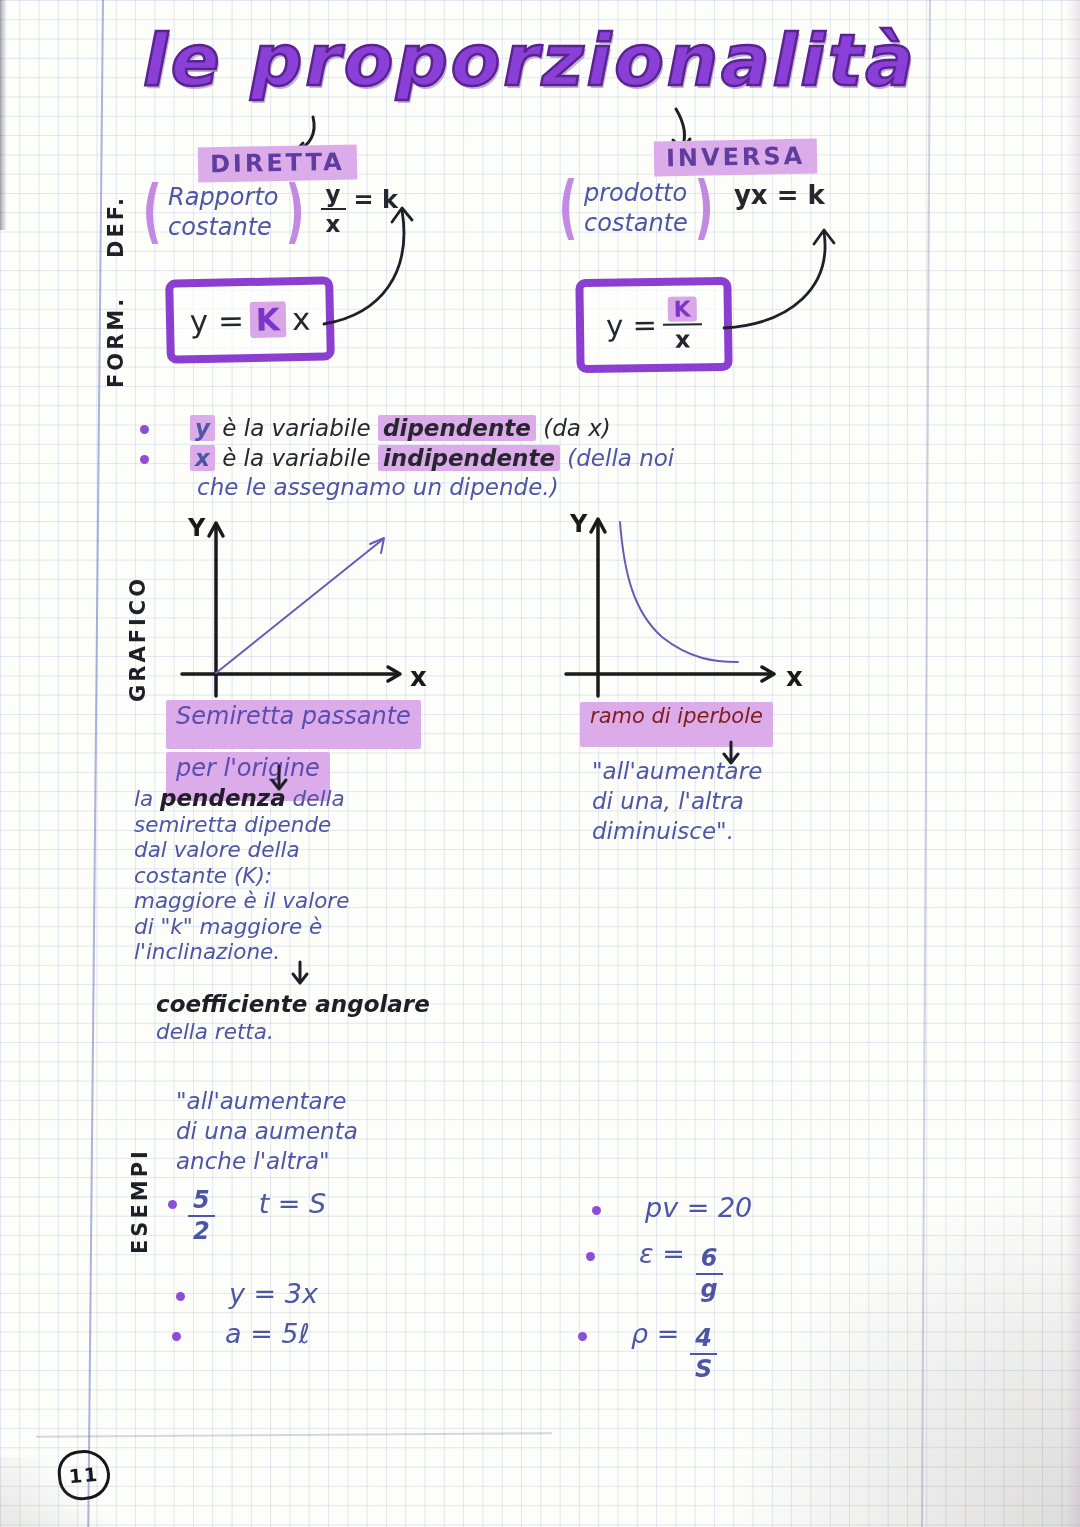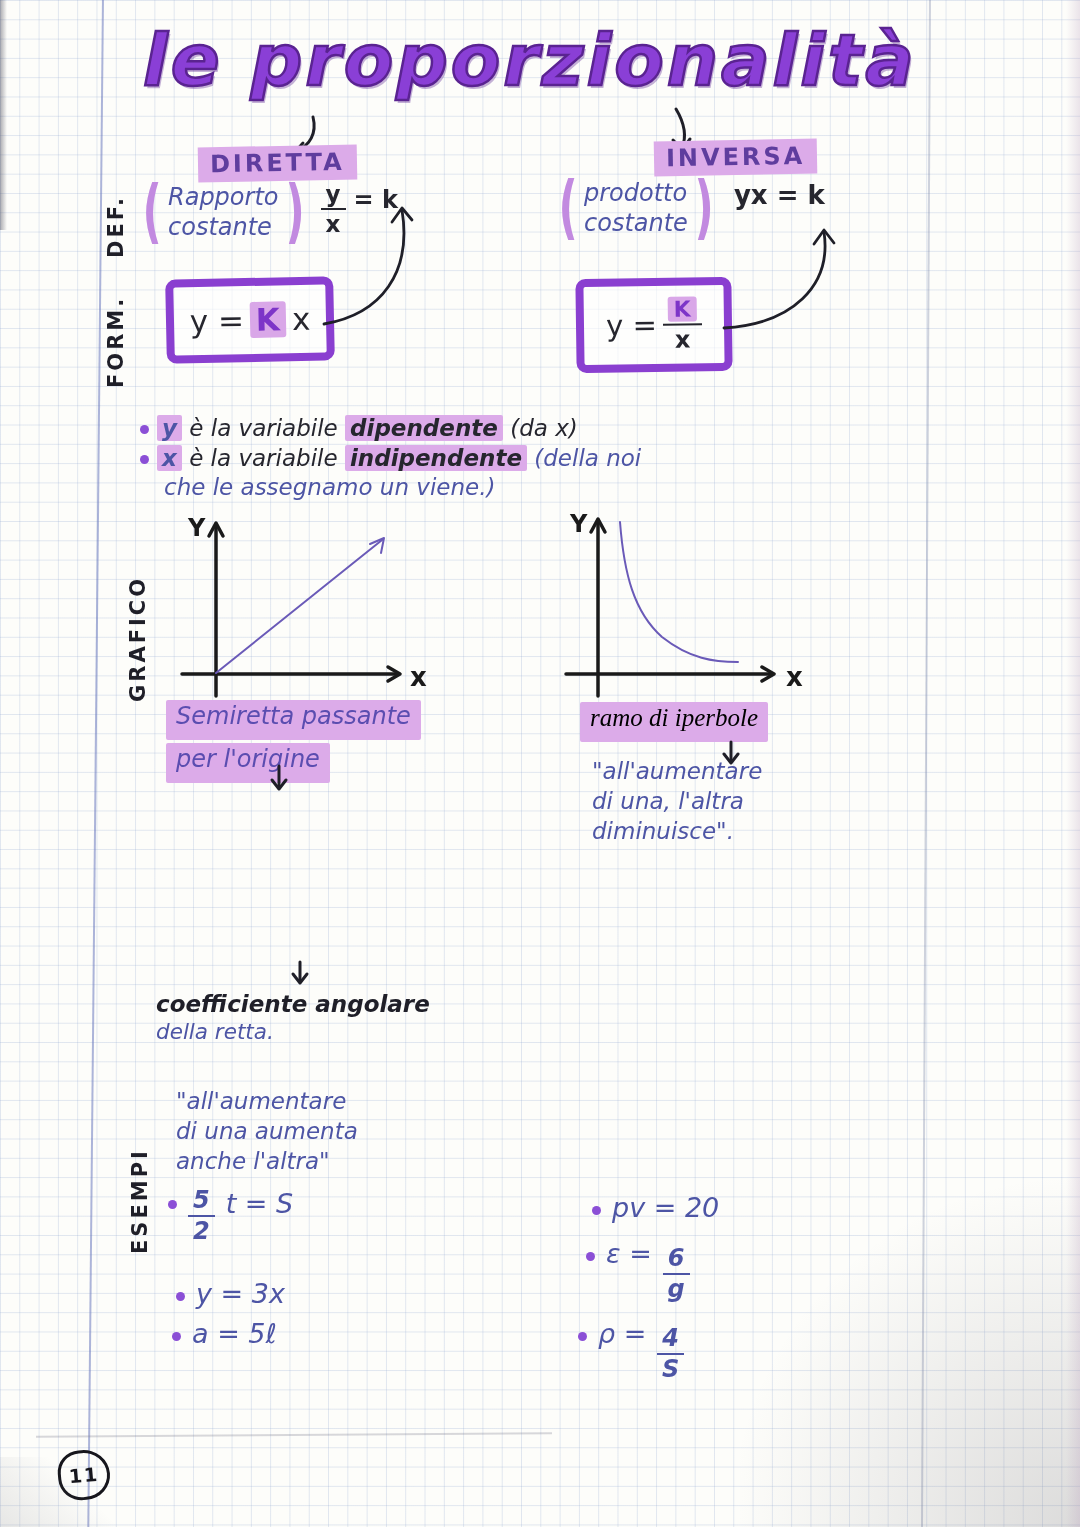--- a/index.html
+++ b/index.html
@@ -9,22 +9,22 @@
     background-image:
       linear-gradient(to right, rgba(158,178,214,0.30) 1px, transparent 1px),
       linear-gradient(to bottom, rgba(158,178,214,0.30) 1px, transparent 1px);
     background-size:19.3px 19.3px;
     font-family:"DejaVu Sans", sans-serif;
     color:#26262e;
   }
   .abs{position:absolute;}
   .ink{color:#4d55a5;}
   .black{color:#26262e;}
-  .hand{font-style:italic;}
-  .hl{background:#dcabe9;padding:2px 10px 10px;border-radius:2px;display:inline-block;}
+  .hand{font-style:italic;margin-left:33px;}
+  .hl{background:#dcabe9;padding:2px 10px 19px;border-radius:2px;display:inline-block;}
   .title{
     font-weight:bold;font-style:italic;font-size:72px;letter-spacing:3px;
     color:#8a3fd6;-webkit-text-stroke:2.5px #5a2391;
     text-shadow:2px 3px 0 rgba(90,35,145,0.35);
     white-space:nowrap;text-align:center;
   }
   .heading{
     font-size:24px;font-weight:bold;letter-spacing:3px;color:#5f3d9e;
     background:#dcabe9;padding:3px 12px 4px;transform:rotate(-1deg);
   }
@@ -147,21 +147,21 @@
   </div>
   <div class="abs brow" style="left:140px;top:444px;">
     <span class="bdot"></span>
     <span class="hand">
       <span class="vhl ink" style="font-weight:bold;">x</span>
       <span class="black">è la variabile</span>
       <span class="vhl black" style="font-weight:bold;">indipendente</span>
       <span class="ink">(della noi</span>
     </span>
   </div>
-  <div class="abs hand ink" style="left:164px;top:474px;font-size:23px;">che le assegnamo un viene.)</div>
+  <div class="abs hand ink" style="left:164px;top:474px;font-size:23px;">che le assegnamo un dipende.)</div>
 
   <svg class="abs" style="left:148px;top:510px;" width="310" height="200" viewBox="0 0 310 200">
     <path d="M68,14 L68,186" fill="none" stroke="#1a1a1a" stroke-width="3.5" stroke-linecap="round"></path>
     <path d="M61,26 L68,13 L75,26" fill="none" stroke="#1a1a1a" stroke-width="3.5" stroke-linecap="round" stroke-linejoin="round"></path>
     <path d="M34,164 L250,164" fill="none" stroke="#1a1a1a" stroke-width="3.5" stroke-linecap="round"></path>
     <path d="M240,157 L252,164 L240,171" fill="none" stroke="#1a1a1a" stroke-width="3.5" stroke-linecap="round" stroke-linejoin="round"></path>
     <path d="M68,163 L234,30" fill="none" stroke="#6a5ab8" stroke-width="2" stroke-linecap="round"></path>
     <path d="M222,34 L236,28 L233,43" fill="none" stroke="#6a5ab8" stroke-width="2" stroke-linecap="round" stroke-linejoin="round"></path>
     <text x="40" y="26" font-size="24" font-weight="bold" fill="#1a1a1a">Y</text>
     <text x="262" y="176" font-size="26" font-weight="bold" fill="#1a1a1a">x</text>
@@ -180,32 +180,41 @@
   <div class="abs" style="left:166px;top:700px;">
     <span class="hl cap">Semiretta passante</span><br>
     <span class="hl cap" style="margin-top:3px;">per l'origine</span>
   </div>
   <svg class="abs" style="left:268px;top:764px;" width="22" height="30" viewBox="0 0 22 30">
     <path d="M11,2 L11,22" fill="none" stroke="#1f1f28" stroke-width="3" stroke-linecap="round"></path>
     <path d="M4,16 L11,25 L18,16" fill="none" stroke="#1f1f28" stroke-width="3" stroke-linecap="round" stroke-linejoin="round"></path>
   </svg>
 
   <div class="abs" style="left:580px;top:702px;">
-    <span class="hl cap" style="color:#000000;font-size:25px;font-family:Liberation Serif, serif;">ramo di iperbole</span>
+    <span class="hl cap" style="color:#7f1d1d;font-size:21px;">ramo di iperbole</span>
   </div>
   <svg class="abs" style="left:720px;top:740px;" width="22" height="28" viewBox="0 0 22 28">
     <path d="M11,2 L11,20" fill="none" stroke="#1f1f28" stroke-width="3" stroke-linecap="round"></path>
     <path d="M4,14 L11,23 L18,14" fill="none" stroke="#1f1f28" stroke-width="3" stroke-linecap="round" stroke-linejoin="round"></path>
   </svg>
   <div class="abs quote" style="left:592px;top:756px;">
     <div>"all'aumentare</div>
     <div>di una, l'altra</div>
     <div>diminuisce".</div>
   </div>
 
+  <div class="abs note" style="left:134px;top:786px;">
+    <div><span>la </span><span class="bold-black">pendenza</span><span> della</span></div>
+    <div>semiretta dipende</div>
+    <div>dal valore della</div>
+    <div>costante (K):</div>
+    <div>maggiore è il valore</div>
+    <div>di "k" maggiore è</div>
+    <div>l'inclinazione.</div>
+  </div>
   <svg class="abs" style="left:290px;top:960px;" width="20" height="28" viewBox="0 0 20 28">
     <path d="M10,2 L10,20" fill="none" stroke="#1f1f28" stroke-width="3" stroke-linecap="round"></path>
     <path d="M3,14 L10,23 L17,14" fill="none" stroke="#1f1f28" stroke-width="3" stroke-linecap="round" stroke-linejoin="round"></path>
   </svg>
 
   <div class="abs note" style="left:156px;top:990px;">
     <div class="bold-black" style="font-size:23px;line-height:29px;">coefficiente angolare</div>
     <div>della retta.</div>
   </div>
 

